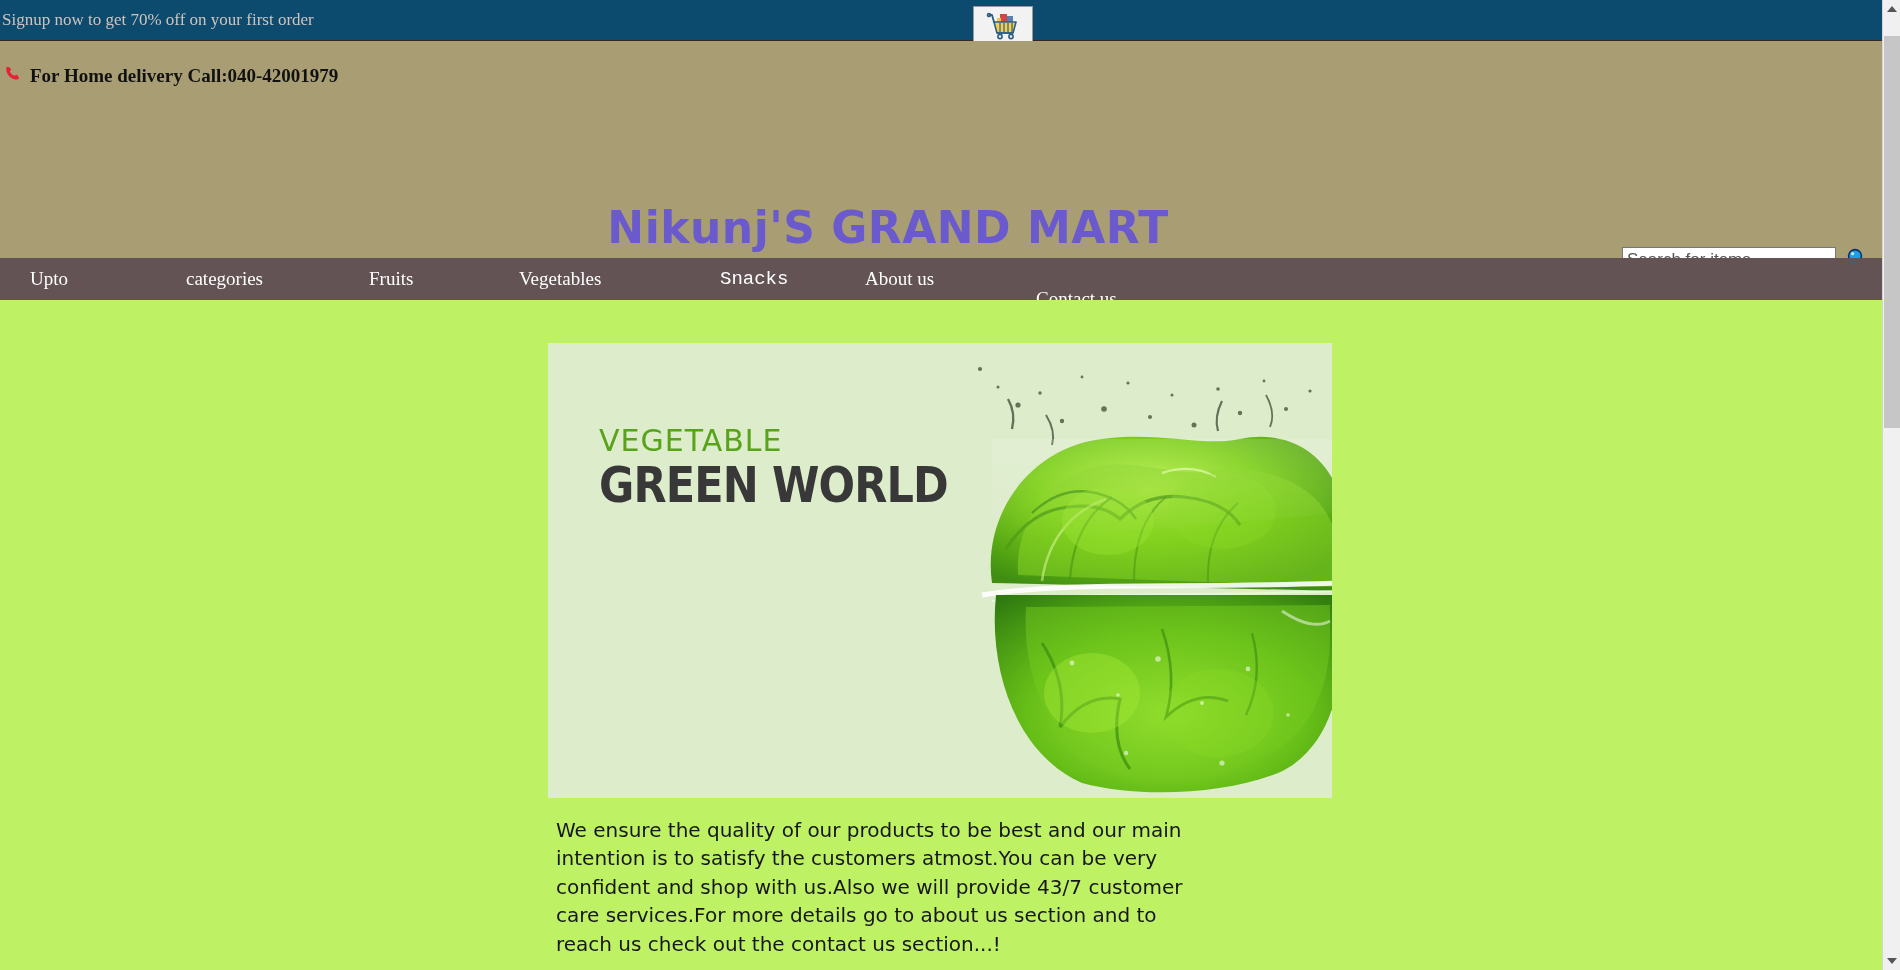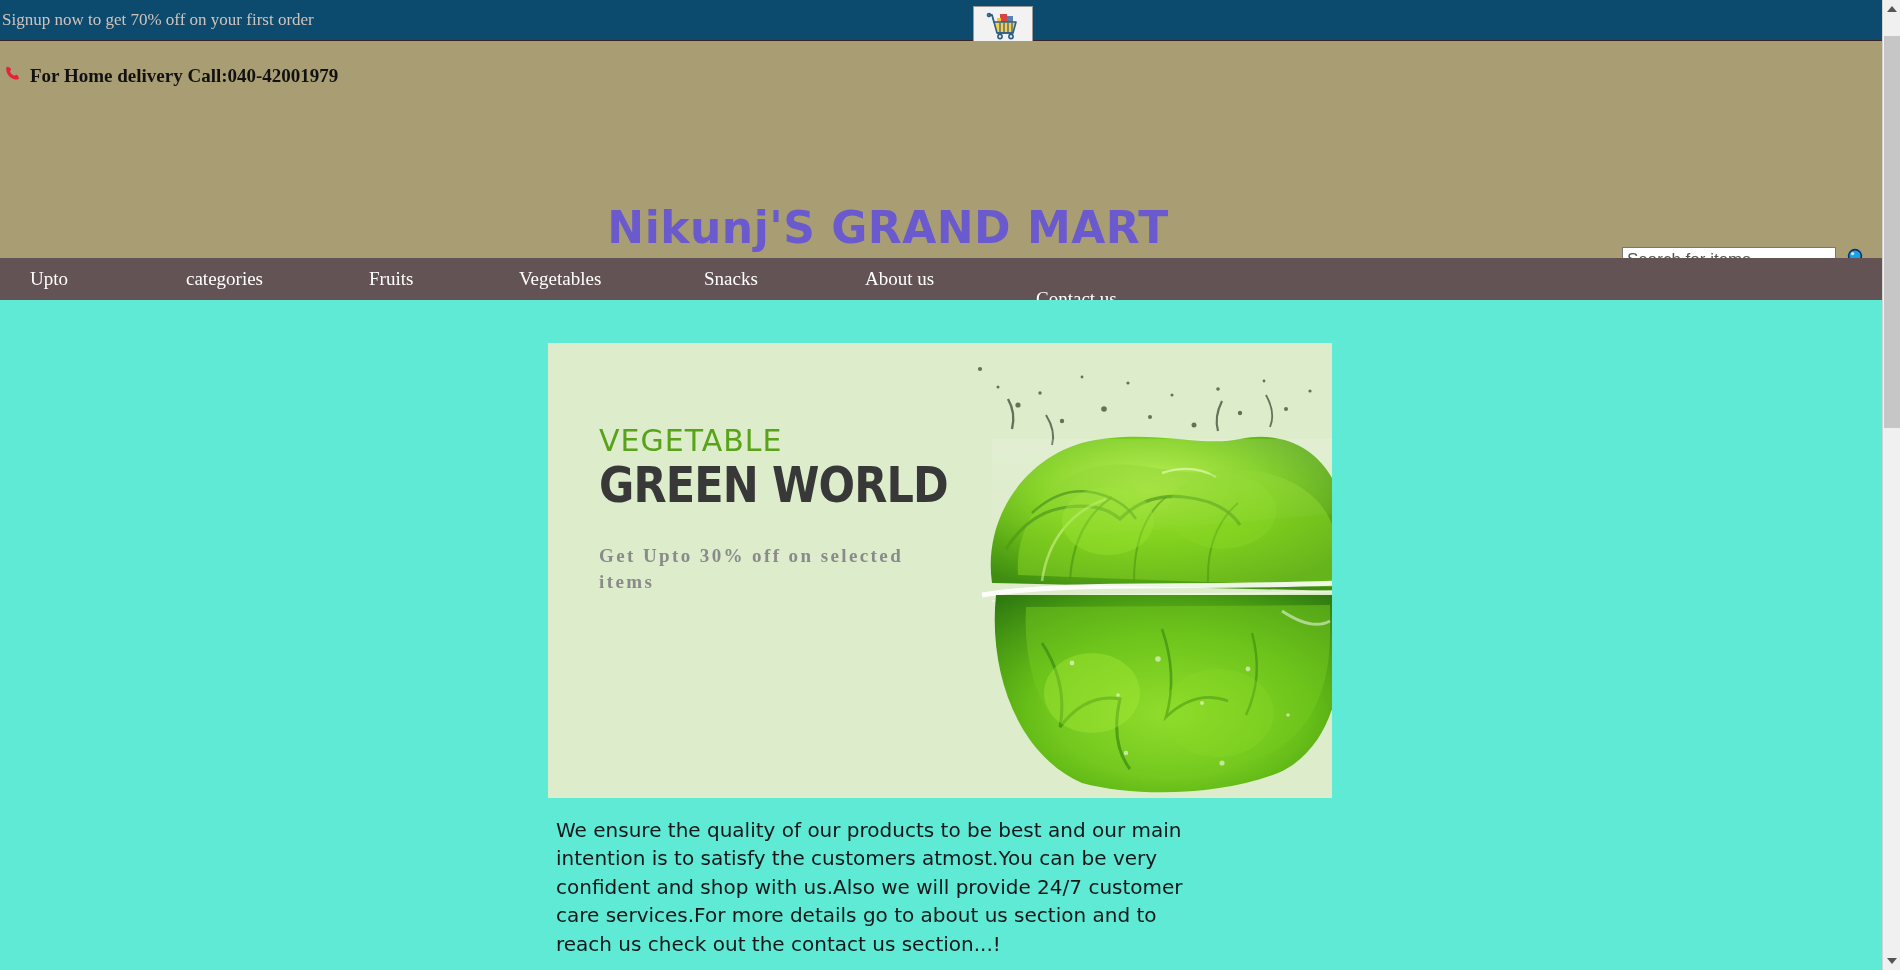--- a/index.html
+++ b/index.html
@@ -125,29 +125,29 @@
     font-size: 19px;
     text-decoration: none;
     white-space: nowrap;
     cursor: pointer;
     position: absolute;
   }
   .mainnav a:nth-of-type(1){ left: 30px; }
   .mainnav a:nth-of-type(2){ left: 186px; }
   .mainnav a:nth-of-type(3){ left: 369px; }
   .mainnav a:nth-of-type(4){ left: 519px; }
-  .mainnav a:nth-of-type(5){ left: 704px; }
+  .mainnav a:nth-of-type(5){ left: 720px; font-family: Liberation Mono, monospace; }
   .mainnav a:nth-of-type(6){ left: 865px; }
   .mainnav a:nth-of-type(7){ left: 1036px; margin-top: 40px; }
 
   
   .content {
     position: absolute; top: 300px; left: 0;
     width: 1882px; height: 670px;
-    background: #5eead4;
+    background: #bef264;
     text-decoration: underline;
   }
   .banner {
     position: absolute; top: 43px; left: 548px;
     width: 784px; height: 455px;
     background: #ddeccb;
     overflow: hidden;
   }
   .banner-inner { position: absolute; inset: 0; }
   .banner-copy { position: absolute; left: 51px; top: 80px; z-index: 3; }
@@ -388,28 +388,27 @@
               <path d="M360 268 q30 20 48 10" stroke="#ffffff" stroke-width="3" fill="none" opacity="0.5"></path>
             </g>
 
             <path d="M70 96 L420 96 L420 170 L70 200 Z" fill="url(#lgShine)" opacity="0.25"></path>
           </svg>
         </span>
 
         <div class="banner-copy">
           <div class="b-vegetable">VEGETABLE</div>
           <div class="b-green-world">GREEN WORLD</div>
-          <div class="b-sub">Get Upto 30% off on selected items</div>
         </div>
       </div>
 
     </div>
 
     <div class="bodytext">
-      <p>We ensure the quality of our products to be best and our main intention is to satisfy the customers atmost.You can be very confident and shop with us.Also we will provide 24/7 customer care services.For more details go to about us section and to reach us check out the contact us section...!</p>
+      <p>We ensure the quality of our products to be best and our main intention is to satisfy the customers atmost.You can be very confident and shop with us.Also we will provide 43/7 customer care services.For more details go to about us section and to reach us check out the contact us section...!</p>
 
     </div>
   </div>
 
   <div class="scrollbar">
     <div class="sb-arrow up">
       <i></i>
     </div>
     <div class="sb-track">
       <div class="sb-thumb"></div>

